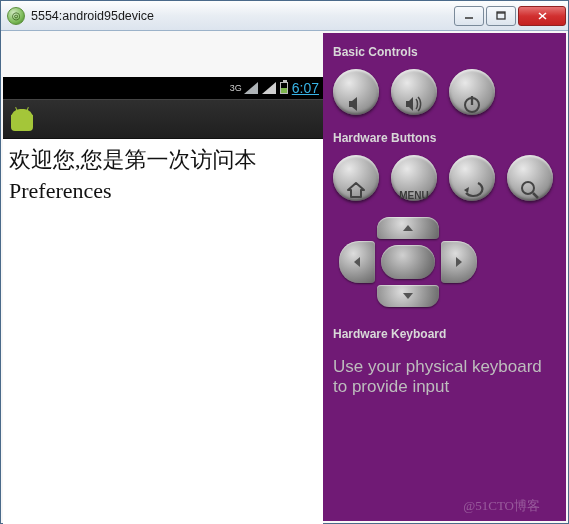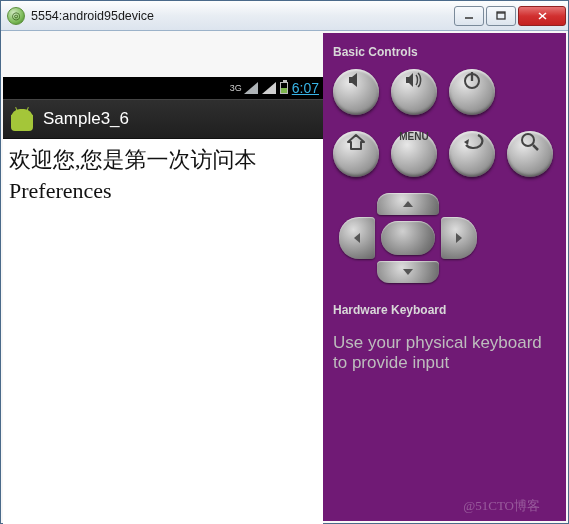--- a/index.html
+++ b/index.html
@@ -136,21 +136,21 @@
     color: #d8d8d8;
     padding: 12px 10px;
     position: relative;
   }
   .section-title { font-size: 12px; font-weight: 600; margin-bottom: 10px; }
   .btn-row { display: flex; gap: 12px; margin-bottom: 16px; flex-wrap: wrap; }
   .round-btn {
     width: 46px; height: 46px; border-radius: 50%;
     background: radial-gradient(circle at 35% 30%, #e8e8e8, #949494 70%, #6a6a6a);
     box-shadow: inset 0 2px 2px rgba(255,255,255,.6), inset 0 -2px 3px rgba(0,0,0,.35), 0 2px 3px rgba(0,0,0,.5);
-    display: flex; align-items: flex-start; justify-content: center;
+    display: flex; align-items: flex-end; justify-content: center;
     color: #3a3a3a;
   }
   .round-btn svg { display: block; }
   .menu-text { font-size: 10px; font-weight: bold; color: #3a3a3a; }
 
   .dpad-label { font-size: 12px; margin-bottom: 8px; }
   .dpad-label .sub { color: #9a9a9a; font-weight: normal; }
 
   .dpad {
     width: 150px; height: 90px; position: relative; margin-bottom: 20px;
@@ -222,21 +222,20 @@
         <span class="batt"></span>
         <span class="clock">6:07</span>
       </div>
       <div class="app-header">
         <div class="android-icon">
           <span class="ant1"></span>
             <span class="ant2"></span>
           <span class="head"></span>
             <span class="body"></span>
         </div>
-        <span class="app-title">Sample3_6</span>
       </div>
       <div class="content">欢迎您,您是第一次访问本Preferences</div>
     </div>
 
     <div class="controls-pane">
 
       <div class="section-title">Basic Controls</div>
       <div class="btn-row">
         <div class="round-btn">
           <svg width="22" height="22" viewBox="0 0 22 22">
@@ -251,20 +250,21 @@
             </svg>
         </div>
         <div class="round-btn">
           <svg width="22" height="22" viewBox="0 0 22 22">
               <circle cx="11" cy="12" r="7" fill="none" stroke="#444" stroke-width="2"></circle>
               <line x1="11" y1="3" x2="11" y2="12" stroke="#444" stroke-width="2.3"></line>
             </svg>
         </div>
       </div>
 
+      <div class="section-title">Hardware Buttons</div>
       <div class="btn-row">
         <div class="round-btn">
           <svg width="22" height="22" viewBox="0 0 22 22">
               <path d="M3 11l8-7 8 7h-3v7H6v-7z" fill="none" stroke="#444" stroke-width="2" stroke-linejoin="round"></path>
             </svg>
         </div>
         <div class="round-btn">
           <span class="menu-text">MENU</span>
         </div>
         <div class="round-btn">

